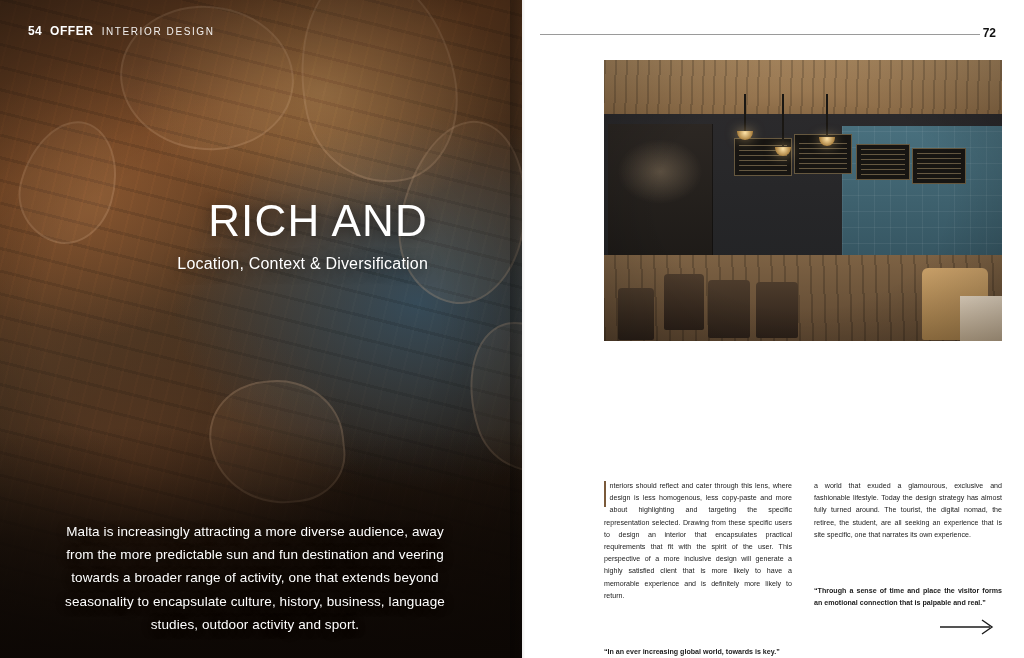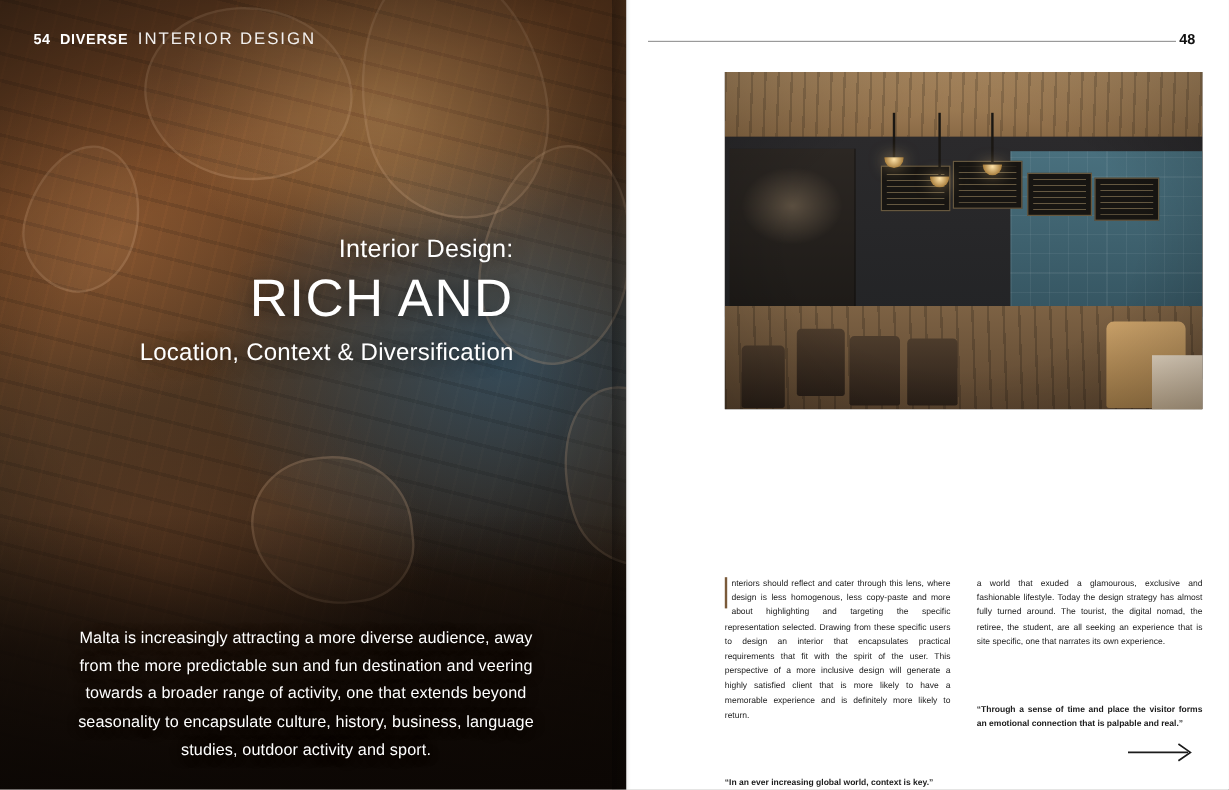--- a/index.html
+++ b/index.html
@@ -88,21 +88,21 @@
     font-size: 12px;
     font-weight: bold;
     letter-spacing: 0.3px;
   }
   .folio-brand {
     font-size: 12px;
     font-weight: bold;
     letter-spacing: 0.6px;
   }
   .folio-section {
-    font-size: 14px;
+    font-size: 10px;
     letter-spacing: 1.6px;
     opacity: 0.92;
   }
 
   .headline-block {
     position: absolute;
     right: 94px;
     top: 196px;
     text-align: right;
     color: #ffffff;
@@ -116,21 +116,21 @@
     margin: 0 0 4px 0;
   }
   .head-big-1, .head-big-2 {
     font-size: 44px;
     font-weight: 300;
     letter-spacing: 1.2px;
     line-height: 1.12;
     margin: 0;
   }
   .subhead {
-    font-size: 20px;
+    font-size: 16px;
     font-weight: 300;
     letter-spacing: 0.2px;
     margin: 10px 0 0 0;
   }
 
   .standfirst {
     position: absolute;
     left: 60px;
     right: 72px;
     bottom: 22px;
@@ -359,36 +359,35 @@
     <div class="motif m2"></div>
     <div class="motif m3"></div>
     <div class="motif m4"></div>
     <div class="motif m5"></div>
     <div class="motif m6"></div>
     <div class="vignette-left"></div>
     <div class="dark-bottom"></div>
 
     <div class="folio-left">
       <span class="folio-num">54</span>
-      <span class="folio-brand">DIVERSE</span>
+      <span class="folio-brand">OFFER</span>
       <span class="folio-section">INTERIOR DESIGN</span>
     </div>
 
     <div class="headline-block">
-      <p class="kicker">Interior Design:</p>
       <p class="head-big-1">RICH AND</p>
       <p class="subhead">Location, Context &amp; Diversification</p>
     </div>
 
     <div class="standfirst">Malta is increasingly attracting a more diverse audience, away from the more predictable sun and fun destination and veering towards a broader range of activity, one that extends beyond seasonality to encapsulate culture, history, business, language studies, outdoor activity and sport.</div>
   </div>
 
   <div class="page-right">
     <div class="rule-top"></div>
-    <div class="folio-right">48</div>
+    <div class="folio-right">72</div>
 
     <div class="photo-right">
       <div class="pr-base"></div>
       <div class="pr-ceiling"></div>
       <div class="pr-backwall"></div>
       <div class="pr-tilewall"></div>
       <div class="pr-mural"></div>
       <div class="pr-menu menu-a"></div>
       <div class="pr-menu menu-b"></div>
       <div class="pr-menu menu-c"></div>
@@ -411,21 +410,21 @@
       <div class="pr-chair c3"></div>
       <div class="pr-woodchair"></div>
       <div class="pr-table"></div>
       <div class="pr-gradient-shade"></div>
     </div>
 
 
     <div class="columns">
       <div class="col">
         <p><span class="dropbar"></span><span>nteriors should reflect and cater through this lens, where design is less homogenous, less copy-paste and more about highlighting and targeting the specific representation selected. Drawing from these specific users to design an interior that encapsulates practical requirements that fit with the spirit of the user. This perspective of a more inclusive design will generate a highly satisfied client that is more likely to have a memorable experience and is definitely more likely to return.</span></p>
-        <p class="bold">“In an ever increasing global world, context is key.”</p>
+        <p class="bold">“In an ever increasing global world, towards is key.”</p>
       </div>
       <div class="col">
         <p>a world that exuded a glamourous, exclusive and fashionable lifestyle. Today the design strategy has almost fully turned around. The tourist, the digital nomad, the retiree, the student, are all seeking an experience that is site specific, one that narrates its own experience.</p>
         <p class="bold">“Through a sense of time and place the visitor forms an emotional connection that is palpable and real.”</p>
       </div>
     </div>
 
     <div class="arrow-next">
       <svg width="58" height="18" viewBox="0 0 58 18">
         <line x1="0" y1="9" x2="50" y2="9" stroke="#1b1b1b" stroke-width="1.4"></line>

